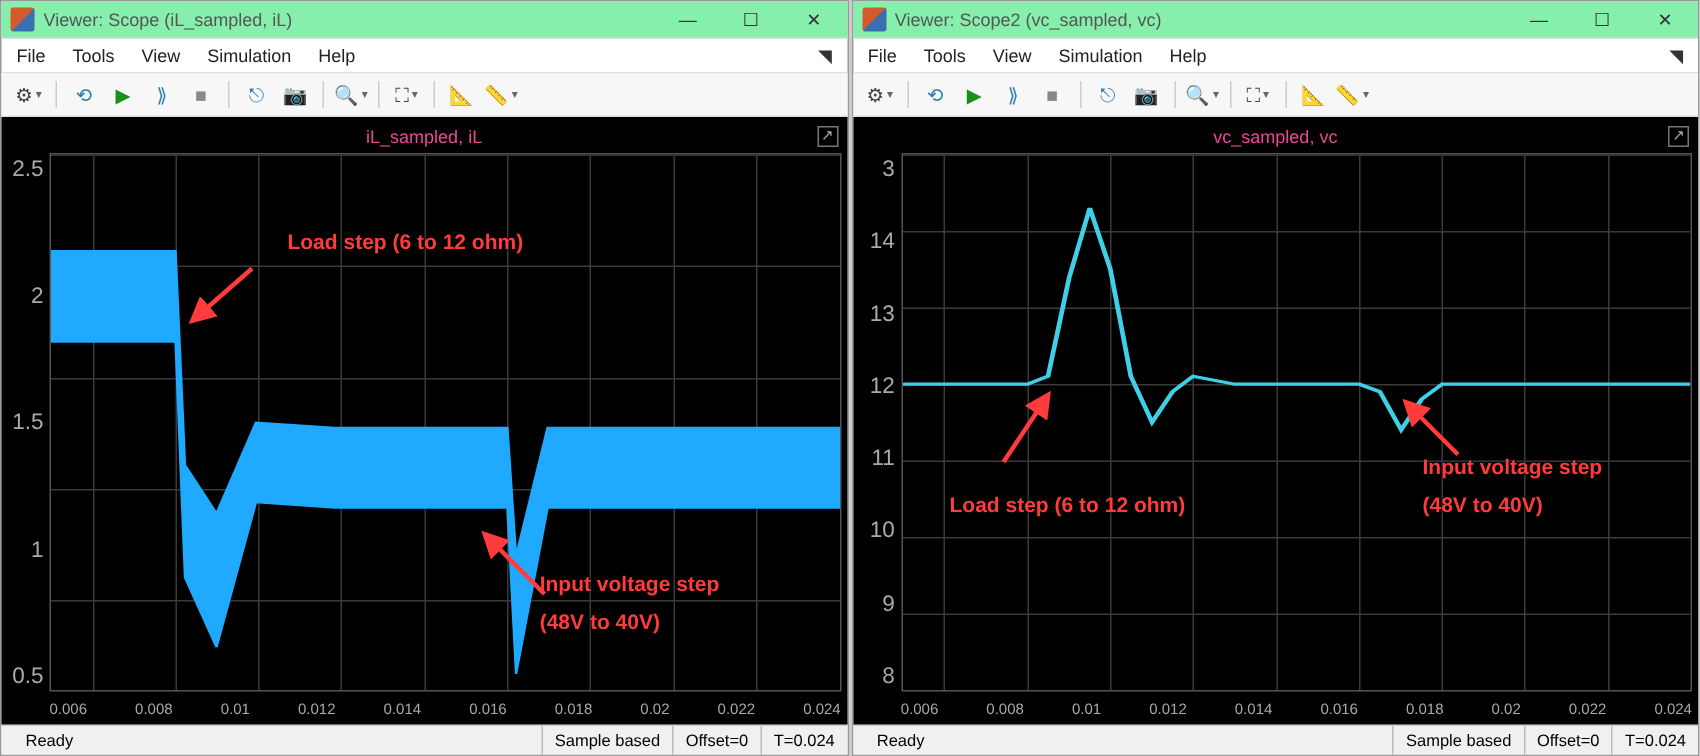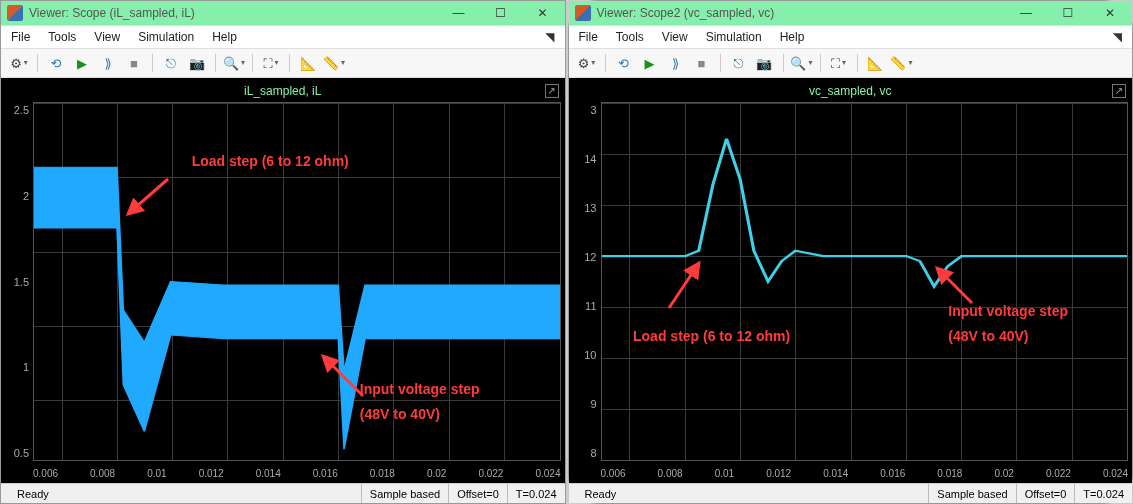--- a/index.html
+++ b/index.html
@@ -13,21 +13,21 @@
   overflow: hidden;
 }
 .window {
   background: #fff;
   border: 1px solid #999;
   display: flex;
   flex-direction: column;
   flex: 1 1 50%;
   min-width: 0;
 }
-.window + .window { margin-left: 2px; border-radius: 29px; }
+.window + .window { margin-left: 2px; }
 .titlebar {
   display: flex;
   align-items: center;
   padding: 4px 6px;
   border-bottom: 1px solid #ddd;
   background: #86efac;
 }
 .titlebar .app-icon {
   width: 16px; height: 16px;
   margin-right: 6px;
@@ -68,36 +68,36 @@
 .tb-btn .drop { font-size: 8px; margin-left: 2px; color: #666; }
 .scope-area {
   flex: 1;
   background: #000;
   position: relative;
   padding: 4px;
   display: flex;
   flex-direction: column;
 }
 .chart-title {
-  color: #86efac;
+  color: #ec4899;
   text-align: center;
   font-size: 12px;
   padding: 2px 0 4px;
 }
 .plot-wrap {
   flex: 1;
   display: flex;
 }
 .y-axis {
   display: flex;
   flex-direction: column;
   justify-content: space-between;
   padding: 2px 4px 20px 2px;
   color: #aaa;
-  font-size: 11px;
+  font-size: 15px;
   text-align: right;
   width: 28px;
 }
 .plot {
   flex: 1;
   position: relative;
   border: 1px solid #555;
   margin-bottom: 18px;
   background: #000;
   overflow: hidden;

